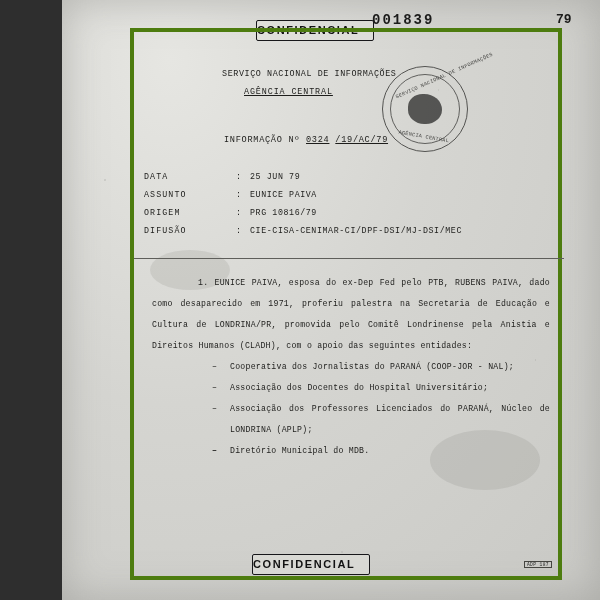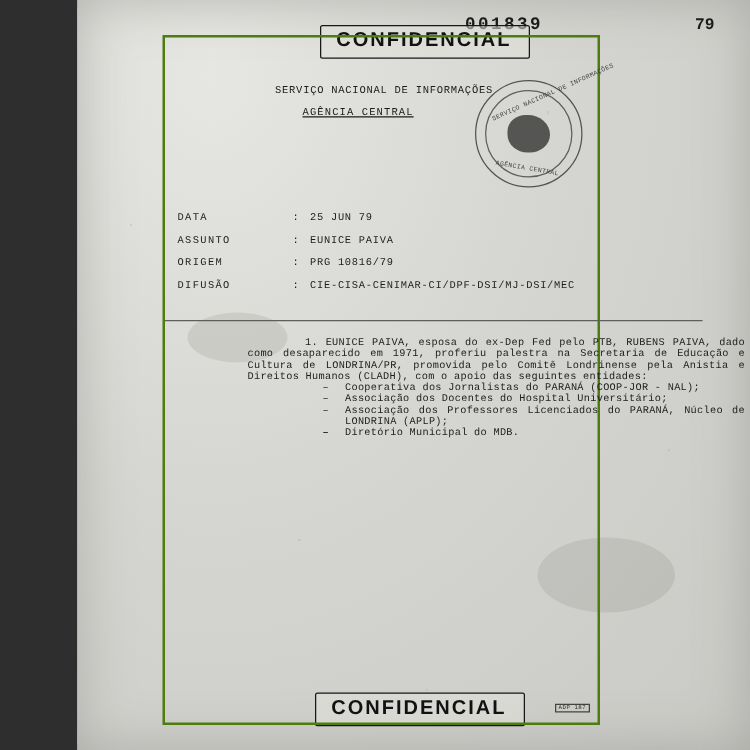--- a/index.html
+++ b/index.html
@@ -60,23 +60,23 @@
   .dark-bottom {
     position: absolute;
     left: 0; bottom: 0; width: 600px; height: 4px;
     background: #2e2e2e;
   }
   
   .doc {
     position: absolute;
     left: 130px;
     top: 28px;
-    width: 350px;
+    width: 432px;
     height: 552px;
-    border: 2px solid #4d7c0f;
+    border: 4px solid #4d7c0f;
     box-sizing: border-box;
     background: transparent;
     color: #1d1d1b;
     font-size: 8.2px;
     line-height: 1.15;
   }
   
   .scan-number {
     position: absolute;
     top: 12px;
@@ -94,23 +94,23 @@
     font-family: "Liberation Mono", monospace;
     font-size: 13px;
     color: #1b1b1a;
     font-weight: bold;
   }
   
   .stamp {
     position: absolute;
     border: 1.6px solid #17171a;
     border-radius: 2px;
-    padding: 3px 14px 4px 12px;
+    padding: 3px 14px 4px 0;
     font-family: "Liberation Sans", sans-serif;
-    font-size: 16px;
+    font-size: 11px;
     letter-spacing: 1.6px;
     font-weight: bold;
     color: #121212;
     background: rgba(225,225,221,0.55);
   }
   .stamp-top {
     left: 256px;
     top: 20px;
   }
   .stamp-bottom {
@@ -223,24 +223,23 @@
     height: 1px;
     background: #5e5e5a;
   }
   
   .body {
     position: absolute;
     left: 18px;
     top: 240px;
     width: 398px;
     font-size: 8.2px;
-    line-height: 9px;
+    line-height: 21px;
     letter-spacing: 0.25px;
     text-align: justify;
-    margin-left: 48px;
   }
   .p-indent {
     text-indent: 46px;
   }
   .ul {
     margin: 0;
     padding: 0;
     list-style: none;
   }
   .ul li {
@@ -297,20 +296,25 @@
     </div>
 
     <div class="seal">
       <div class="ring-text">
         <span class="rt rt-top">SERVIÇO NACIONAL DE INFORMAÇÕES</span>
         <span class="rt rt-bot">AGÊNCIA CENTRAL</span>
       </div>
       <div class="blob"></div>
     </div>
 
+    <div class="info-line">
+      <span>INFORMAÇÃO Nº</span>
+      <span class="u">0324</span>
+      <span class="u">/19/AC/79</span>
+    </div>
 
     <div class="fields">
       <div class="frow">
         <span class="fkey">DATA</span>
         <span class="fcolon">:</span>
         <span class="fval">25 JUN 79</span>
       </div>
       <div class="frow">
         <span class="fkey">ASSUNTO</span>
         <span class="fcolon">:</span>

